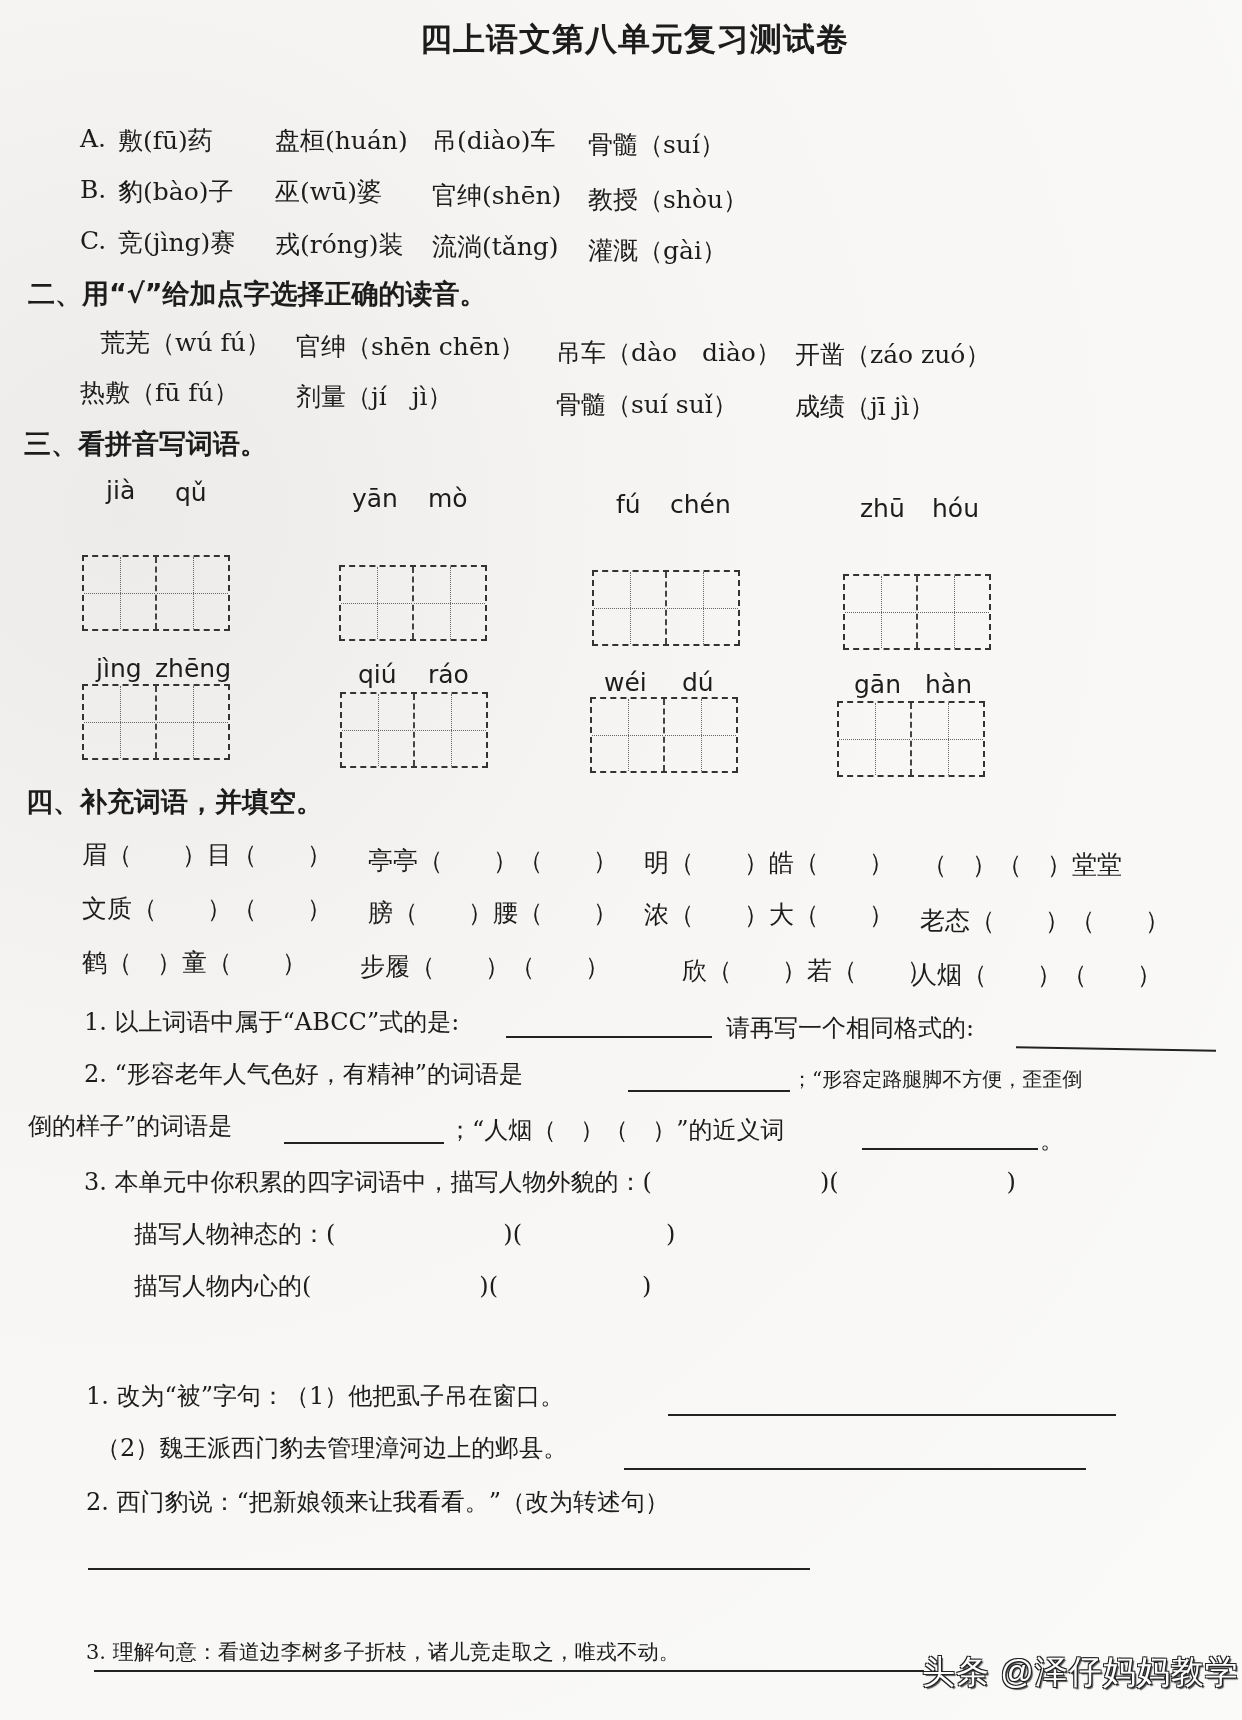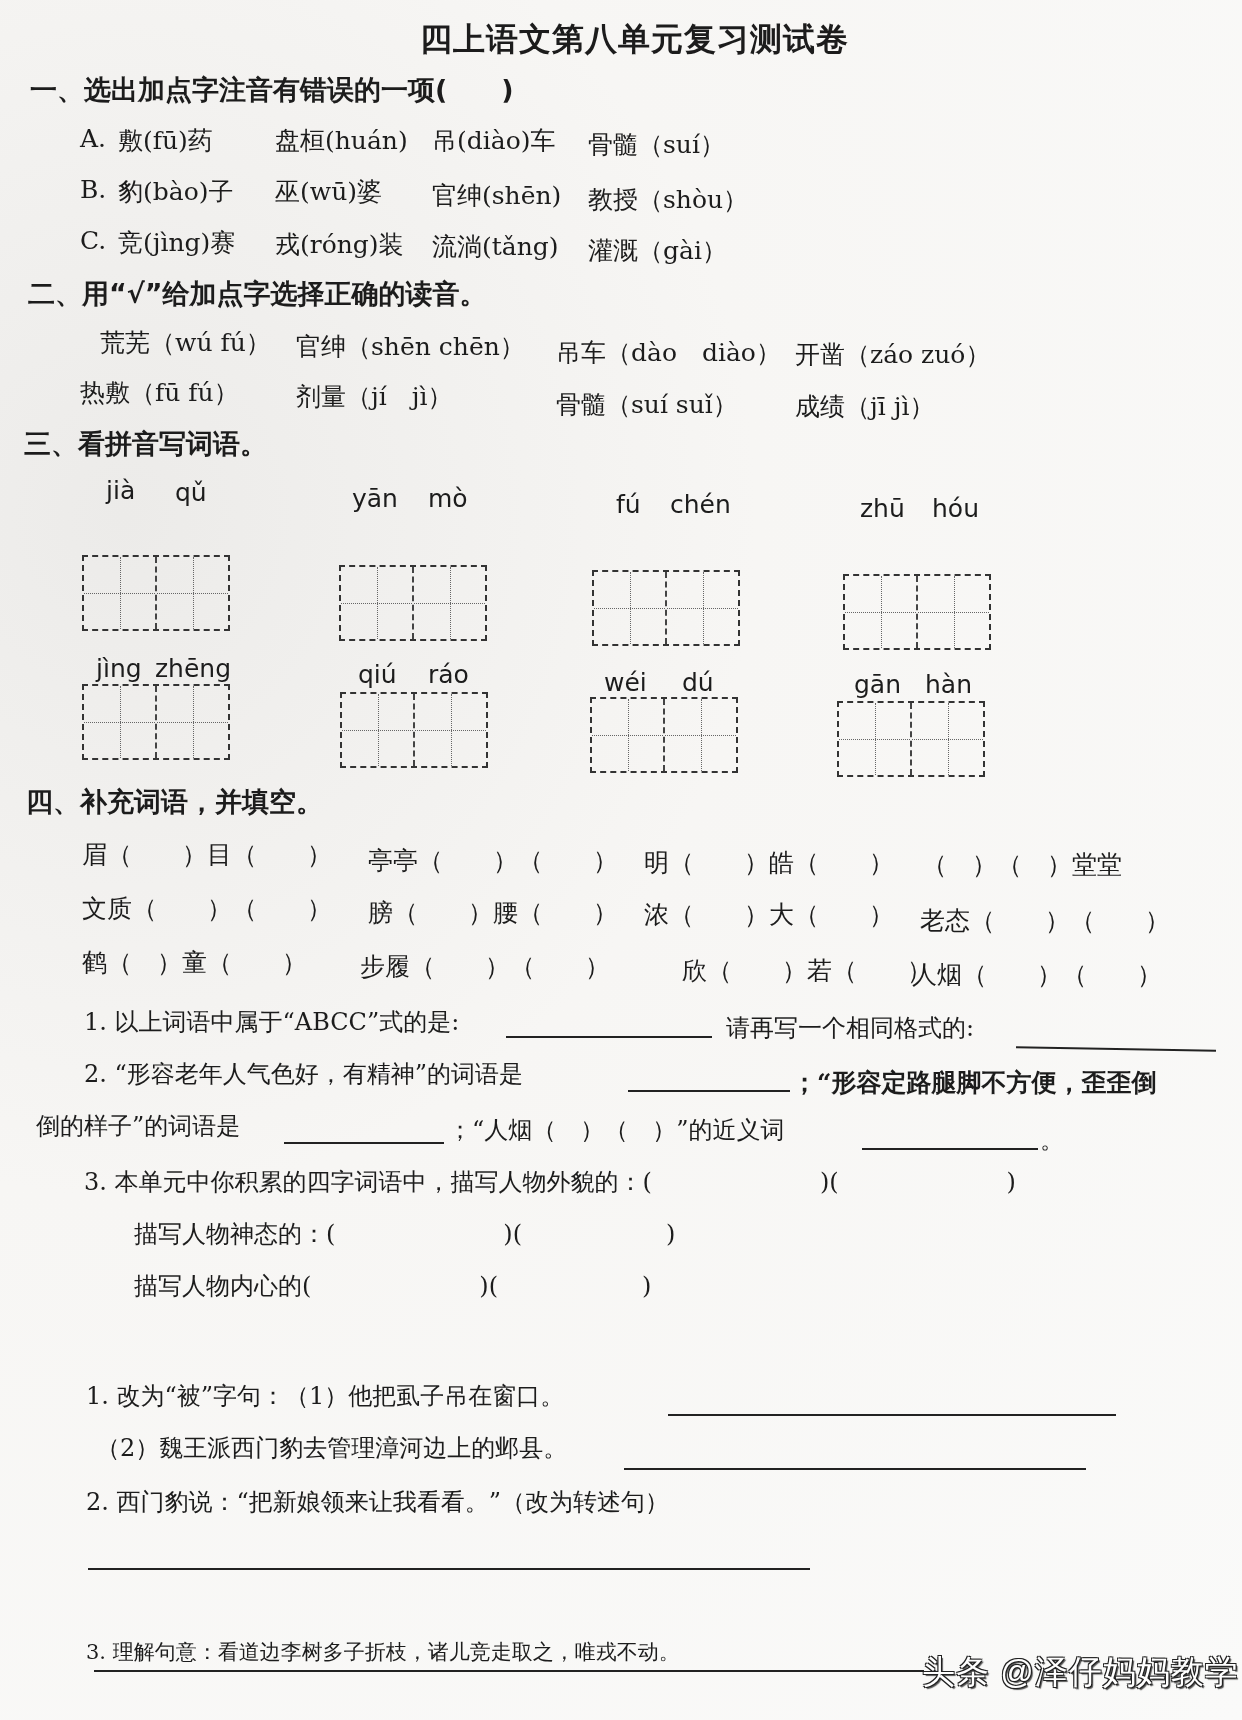--- a/index.html
+++ b/index.html
@@ -45,21 +45,20 @@
     letter-spacing: 1px;
   }
 </style>
 </head>
 <body>
 
 <div class="page">
 
   <div class="abs title">四上语文第八单元复习测试卷</div>
 
-  <div class="abs sec" style="left:30px;top:72px;">一、选出加点字注音有错误的一项(　　)</div>
   <div class="abs row" style="left:80px;top:124px;">
     <span>A.</span>
     <span class="abs" style="left:38px;top:0;">敷(fū)药</span>
     <span class="abs" style="left:195px;top:0;">盘桓(huán)</span>
     <span class="abs" style="left:352px;top:0;">吊(diào)车</span>
     <span class="abs" style="left:508px;top:4px;">骨髓（suí）</span>
   </div>
   <div class="abs row" style="left:80px;top:175px;">
     <span>B.</span>
     <span class="abs" style="left:38px;top:0;">豹(bào)子</span>
@@ -168,22 +167,22 @@
     <span class="abs" style="left:830px;top:12px;">人烟（　　）（　　）</span>
   </div>
 
   <div class="abs row" style="left:84px;top:1006px;font-size:24px;">1. 以上词语中属于“ABCC”式的是:</div>
   <div class="line" style="left:506px;top:1036px;width:206px;"></div>
   <div class="abs row" style="left:726px;top:1012px;font-size:24px;">请再写一个相同格式的:</div>
   <div class="line" style="left:1016px;top:1048px;width:200px;transform:rotate(1deg);"></div>
 
   <div class="abs row" style="left:84px;top:1058px;font-size:24px;text-align:center;">2. “形容老年人气色好，有精神”的词语是</div>
   <div class="line" style="left:628px;top:1090px;width:162px;"></div>
-  <div class="abs row" style="left:792px;top:1066px;font-size:25px;font-weight:bold;">；“形容定路腿脚不方便，歪歪倒</div>
-  <div class="abs row" style="left:28px;top:1110px;font-size:24px;margin-left:8px;">倒的样子”的词语是</div>
+  <div class="abs row" style="left:792px;top:1066px;font-size:20px;">；“形容定路腿脚不方便，歪歪倒</div>
+  <div class="abs row" style="left:28px;top:1110px;font-size:24px;">倒的样子”的词语是</div>
   <div class="line" style="left:284px;top:1142px;width:160px;"></div>
   <div class="abs row" style="left:448px;top:1114px;font-size:24px;">；“人烟（　）（　）”的近义词</div>
   <div class="line" style="left:862px;top:1148px;width:176px;"></div>
   <div class="abs row" style="left:1040px;top:1124px;font-size:24px;">。</div>
 
   <div class="abs row" style="left:84px;top:1166px;font-size:24px;">3. 本单元中你积累的四字词语中，描写人物外貌的：(　　　　　　　)(　　　　　　　)</div>
   <div class="abs row" style="left:134px;top:1270px;font-size:24px;">描写人物内心的(　　　　　　　)(　　　　　　)</div>
   <div class="abs row" style="left:134px;top:1218px;font-size:24px;">描写人物神态的：(　　　　　　　)(　　　　　　)</div>
 
   <div class="abs row" style="left:86px;top:1380px;font-size:24px;">1. 改为“被”字句：（1）他把虱子吊在窗口。</div>

